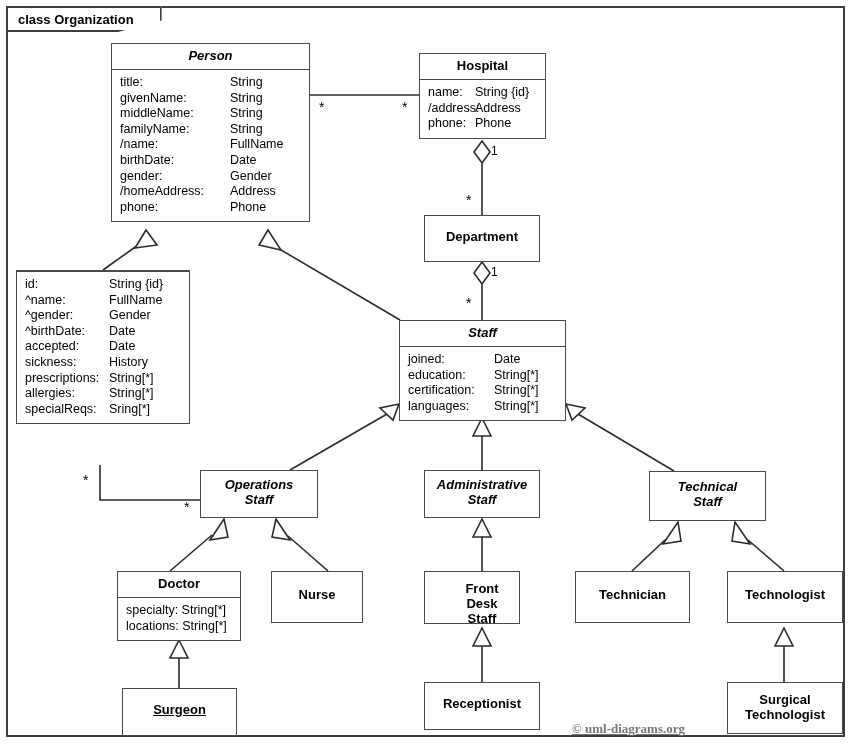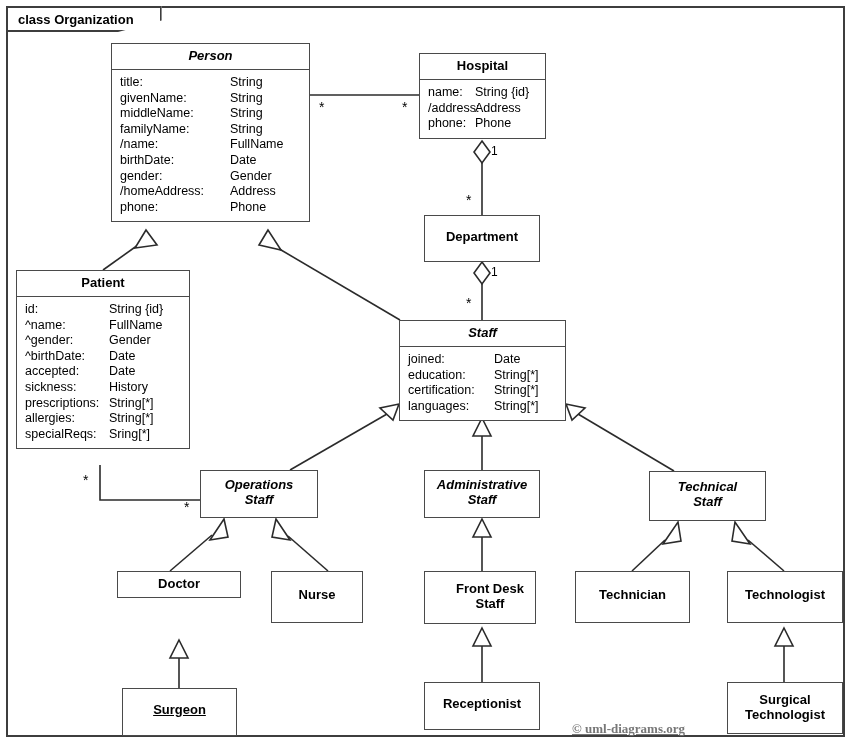--- a/index.html
+++ b/index.html
@@ -233,21 +233,20 @@
       <div class="row"><span class="k" style="width:55px">/address:</span><span class="t">Address</span></div>
       <div class="row"><span class="k" style="width:55px">phone:</span><span class="t">Phone</span></div>
     </div>
   </div>
 
   <div class="cls" style="left:424px; top:215px; width:116px; height:47px;">
     <div class="nm" style="padding-top:14px;">Department</div>
   </div>
 
   <div class="cls" style="left:16px; top:270px; width:174px;">
-    <div class="nm">Patient</div>
     <div class="attrs">
       <div class="row"><span class="k" style="width:92px">id:</span><span class="t">String {id}</span></div>
       <div class="row"><span class="k" style="width:92px">^name:</span><span class="t">FullName</span></div>
       <div class="row"><span class="k" style="width:92px">^gender:</span><span class="t">Gender</span></div>
       <div class="row"><span class="k" style="width:92px">^birthDate:</span><span class="t">Date</span></div>
       <div class="row"><span class="k" style="width:92px">accepted:</span><span class="t">Date</span></div>
       <div class="row"><span class="k" style="width:92px">sickness:</span><span class="t">History</span></div>
       <div class="row"><span class="k" style="width:92px">prescriptions:</span><span class="t">String[*]</span></div>
       <div class="row"><span class="k" style="width:92px">allergies:</span><span class="t">String[*]</span></div>
       <div class="row"><span class="k" style="width:92px">specialReqs:</span><span class="t">Sring[*]</span></div>
@@ -274,27 +273,31 @@
 Staff</div>
   </div>
 
   <div class="cls abstract" style="left:649px; top:471px; width:117px; height:50px;">
     <div class="nm" style="padding-top:8px;">Technical
 Staff</div>
   </div>
 
   <div class="cls" style="left:117px; top:571px; width:124px;">
     <div class="nm">Doctor</div>
+    <div class="attrs inline">
+      <div class="row">specialty: String[*]</div>
+      <div class="row">locations: String[*]</div>
+    </div>
   </div>
 
   <div class="cls" style="left:271px; top:571px; width:92px; height:52px;">
     <div class="nm" style="padding-top:16px;">Nurse</div>
   </div>
 
-  <div class="cls" style="left:424px; top:571px; width:112px; height:53px;padding-left:20px;">
+  <div class="cls" style="left:424px; top:571px; width:96px; height:53px;padding-left:20px;">
     <div class="nm" style="padding-top:10px;">Front Desk
 Staff</div>
   </div>
 
   <div class="cls" style="left:575px; top:571px; width:115px; height:52px;">
     <div class="nm" style="padding-top:16px;">Technician</div>
   </div>
 
   <div class="cls" style="left:727px; top:571px; width:116px; height:52px;">
     <div class="nm" style="padding-top:16px;">Technologist</div>

